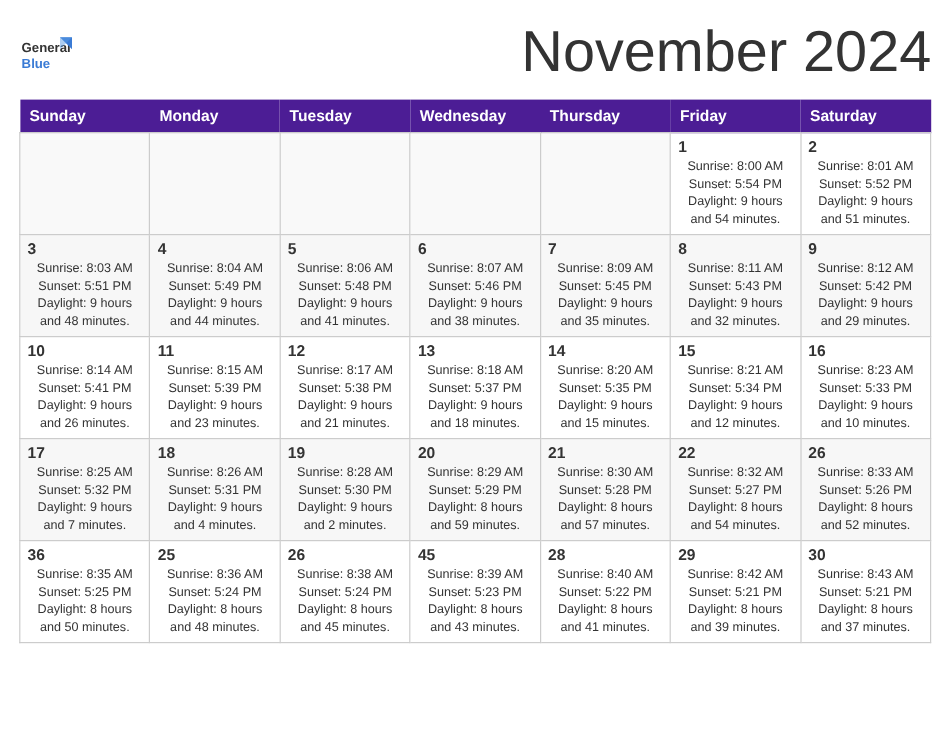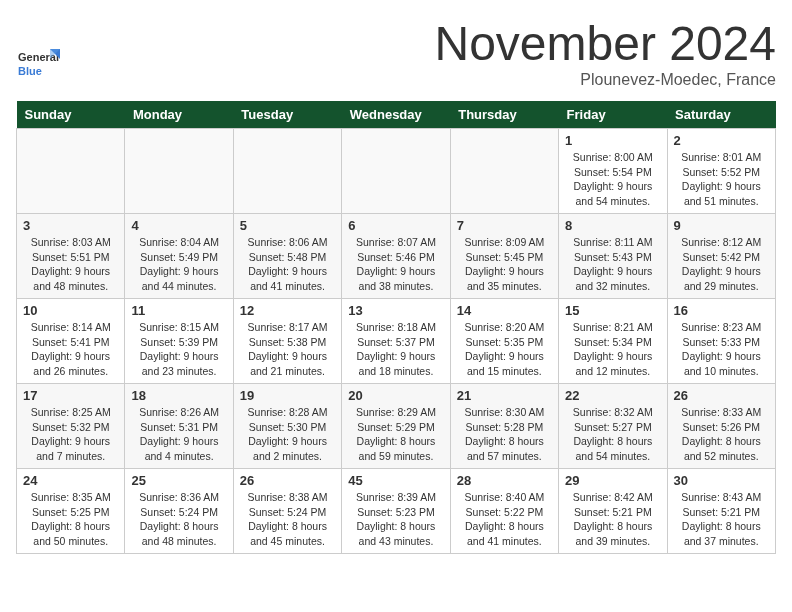--- a/index.html
+++ b/index.html
@@ -32,21 +32,21 @@
     .location-title {
       font-size: 16px;
       color: #555;
     }
     table {
       width: 100%;
       border-collapse: collapse;
       table-layout: fixed;
     }
     th {
-      background-color: #14532d;
+      background-color: #4c1d95;
       color: white;
       text-align: left;
       padding: 6px 8px;
       font-size: 13px;
       font-weight: bold;
     }
     td {
       border: 1px solid #ccc;
       vertical-align: top;
       padding: 4px 6px;
@@ -79,21 +79,20 @@
   <div class="logo">
   <svg width="44" height="44" viewBox="0 0 44 44">
     <text x="2" y="16" font-size="11" font-weight="bold" fill="#333" font-family="Arial">General</text>
     <text x="2" y="30" font-size="11" font-weight="bold" fill="#3a7bd5" font-family="Arial">Blue</text>
     <polygon points="34,4 44,4 44,14" fill="#3a7bd5"></polygon>
     <polygon points="34,4 44,4 34,14" fill="#5a9be5" opacity="0.5"></polygon>
   </svg>
 </div>
   <div class="title-area">
     <div class="month-title">November 2024</div>
-    <div class="location-title">Plounevez-Moedec, France</div>
   </div>
 </div>
 
 <table>
   <thead>
     <tr>
       <th>Sunday</th>
       <th>Monday</th>
       <th>Tuesday</th>
       <th>Wednesday</th>
@@ -203,21 +202,21 @@
           <div class="day-num">22</div>
           <div class="day-info">Sunrise: 8:32 AM<br>Sunset: 5:27 PM<br>Daylight: 8 hours and 54 minutes.</div>
         </td>
         <td>
           <div class="day-num">26</div>
           <div class="day-info">Sunrise: 8:33 AM<br>Sunset: 5:26 PM<br>Daylight: 8 hours and 52 minutes.</div>
         </td>
       </tr>
       <tr>
         <td>
-          <div class="day-num">24</div>
+          <div class="day-num">36</div>
           <div class="day-info">Sunrise: 8:35 AM<br>Sunset: 5:25 PM<br>Daylight: 8 hours and 50 minutes.</div>
         </td>
         <td>
           <div class="day-num">25</div>
           <div class="day-info">Sunrise: 8:36 AM<br>Sunset: 5:24 PM<br>Daylight: 8 hours and 48 minutes.</div>
         </td>
         <td>
           <div class="day-num">26</div>
           <div class="day-info">Sunrise: 8:38 AM<br>Sunset: 5:24 PM<br>Daylight: 8 hours and 45 minutes.</div>
         </td>

